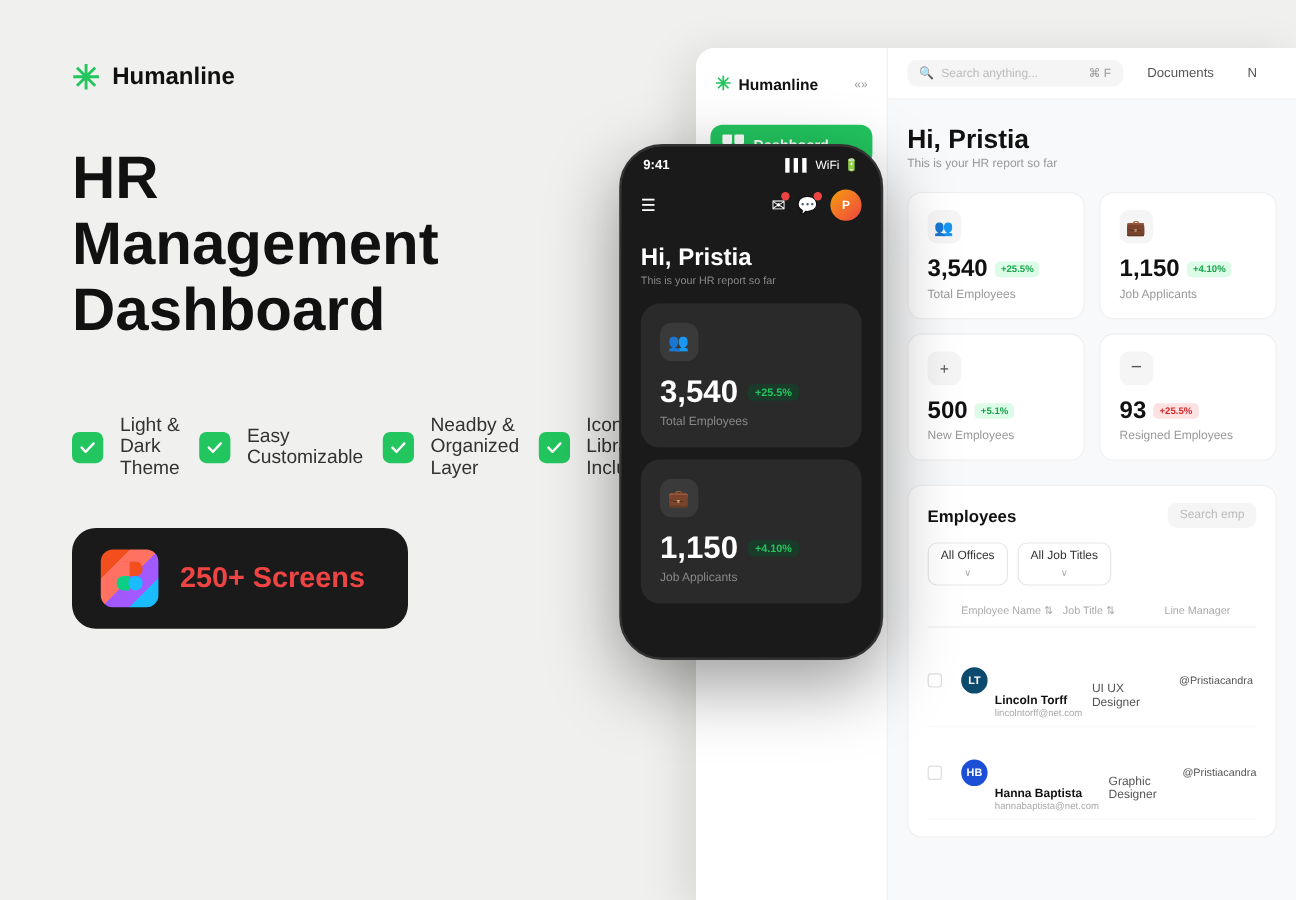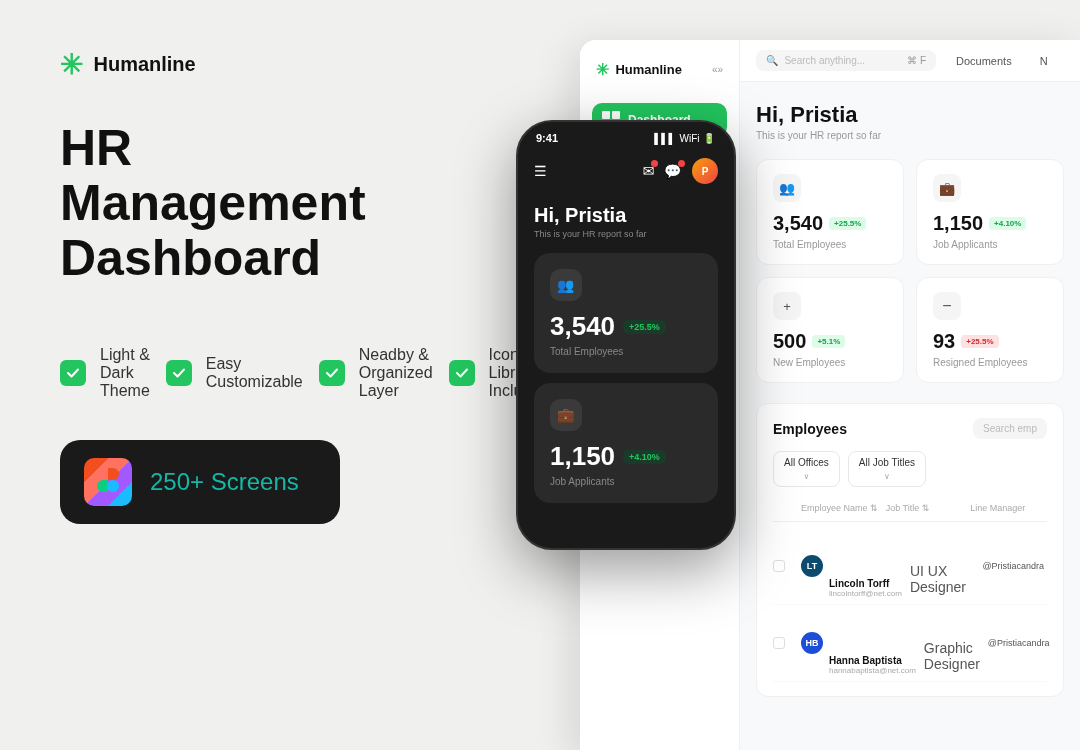--- a/index.html
+++ b/index.html
@@ -93,22 +93,22 @@
       height: 48px;
       border-radius: 10px;
       background: linear-gradient(135deg, #f24e1e 25%, #ff7262 25% 50%, #a259ff 50% 75%, #1abcfe 75%);
       display: flex;
       align-items: center;
       justify-content: center;
       font-size: 20px;
     }
     .screens-text {
       font-size: 24px;
-      font-weight: 400;
-      color: #14b8a6;
+      font-weight: 700;
+      color: #ef4444;
     }
 
     
     .right-section {
       position: absolute;
       right: 0; top: 0;
       width: 580px;
       height: 750px;
     }
 
@@ -383,21 +383,21 @@
       font-weight: 600;
       color: #fff;
       margin-right: 6px;
       flex-shrink: 0;
     }
     .emp-name-cell {
       display: flex;
       align-items: center;
     }
     .emp-job {
-      font-size: 14px;
+      font-size: 10px;
       color: #555;
       margin-top: 25px;
     }
     .emp-manager {
       font-size: 9px;
       color: #555;
     }
 
     
     .mobile-phone {

